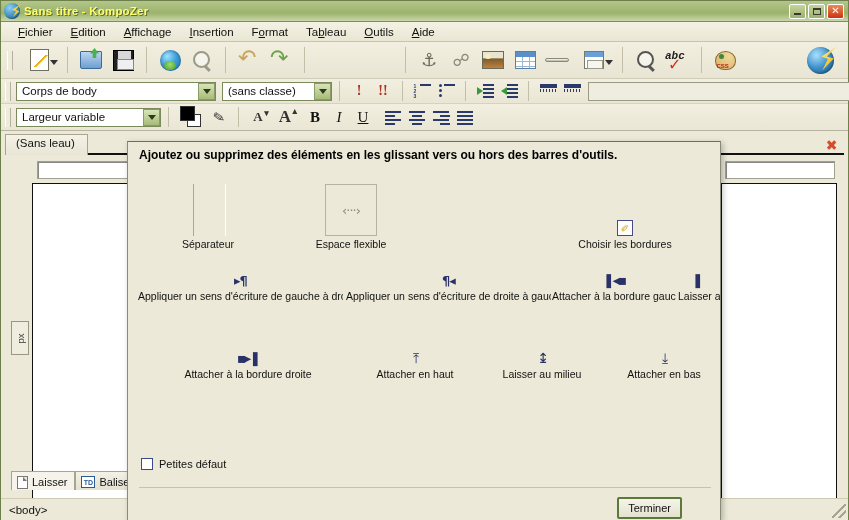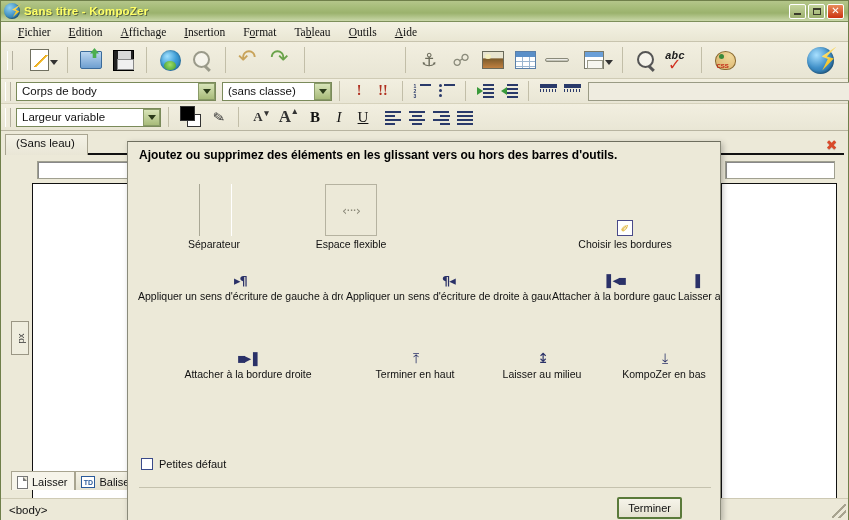--- a/index.html
+++ b/index.html
@@ -64,21 +64,21 @@
   .menubar {
     position: absolute; left: 0; top: 21px;
     width: 847px; height: 20px;
     background: linear-gradient(to bottom, #f4f2e4, #e9e6d3);
     border-bottom: 1px solid #c8c4ae;
     display: flex; align-items: center;
     padding-left: 8px;
   }
   .menuitem {
     padding: 2px 9px; font-size: 11.5px; color: #111;
-    white-space: nowrap; cursor: default; font-family: Liberation Serif, serif;
+    white-space: nowrap; cursor: default;
   }
   .menuitem u { text-decoration: underline; }
 
   
   .maintoolbar {
     position: absolute; left: 0; top: 41px;
     width: 847px; height: 37px;
     background: linear-gradient(to bottom, #f2efe0, #e8e5d4);
     border-bottom: 1px solid #cfcbb5;
     display: flex; align-items: center;
@@ -621,21 +621,21 @@
       <span class="grip"></span>
     </div>
   </div>
 
   <div class="dialog">
 
     <div class="dlg-heading">Ajoutez ou supprimez des éléments en les glissant vers ou hors des barres d'outils.</div>
 
     <div class="palette">
 
-      <div class="pitem" style="left:26px; top:10px; width:120px;">
+      <div class="pitem" style="left:20px; top:10px; width:120px;">
         <div class="glyph" style="height:56px">
           <span class="sep-glyph"></span>
         </div>
         <div class="plabel">Séparateur</div>
       </div>
 
       <div class="pitem" style="left:163px; top:10px; width:120px;">
         <div class="glyph" style="height:56px">
           <span class="flex-glyph">‹···›</span>
         </div>
@@ -682,35 +682,35 @@
         <div class="glyph" style="height:18px">
           <span class="arrow-glyph">▪▸❚</span>
         </div>
         <div class="plabel">Attacher à la bordure droite</div>
       </div>
 
       <div class="pitem" style="left:207px; top:178px; width:160px;">
         <div class="glyph" style="height:18px">
           <span class="arrow-glyph">⤒</span>
         </div>
-        <div class="plabel">Terminer en haut</div>
+        <div class="plabel">Attacher en haut</div>
       </div>
 
       <div class="pitem" style="left:334px; top:178px; width:160px;">
         <div class="glyph" style="height:18px">
           <span class="arrow-glyph">↨</span>
         </div>
         <div class="plabel">Laisser au milieu</div>
       </div>
 
       <div class="pitem" style="left:456px; top:178px; width:160px;">
         <div class="glyph" style="height:18px">
           <span class="arrow-glyph">⤓</span>
         </div>
-        <div class="plabel">KompoZer en bas</div>
+        <div class="plabel">Attacher en bas</div>
       </div>
 
     </div>
 
     <div class="dlg-footer">
       <div class="chkrow">
         <span class="chkbox"></span>
         <span class="chklabel">Petites défaut</span>
       </div>
       <div class="dlg-hr"></div>

